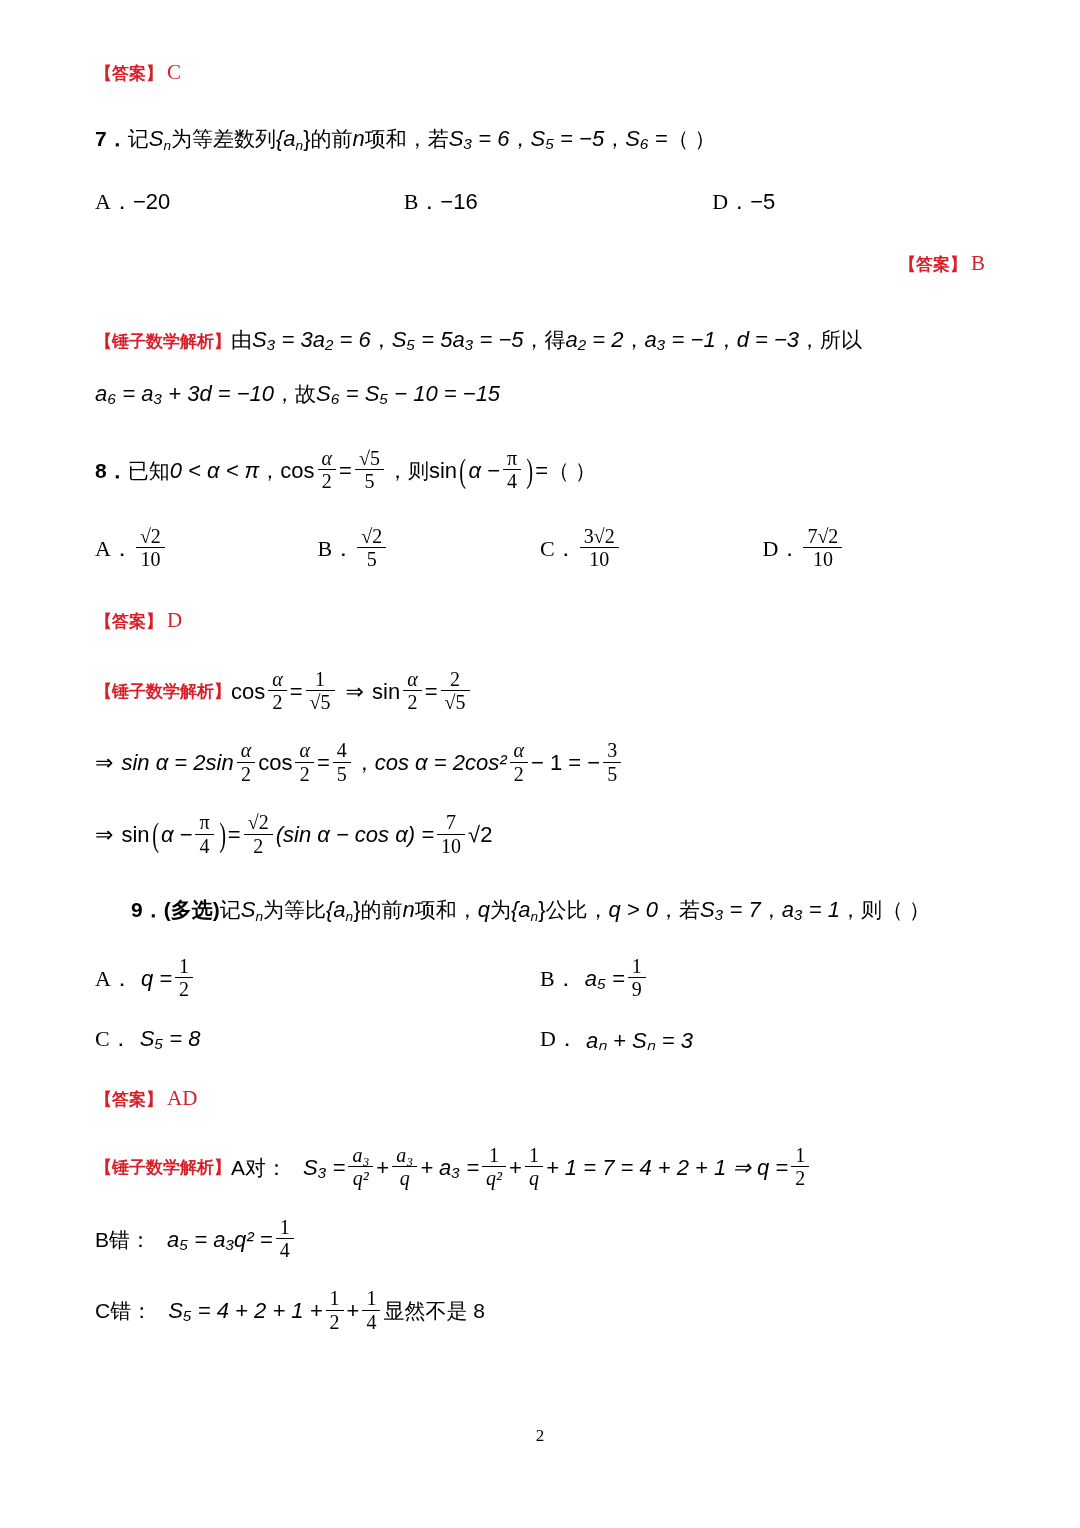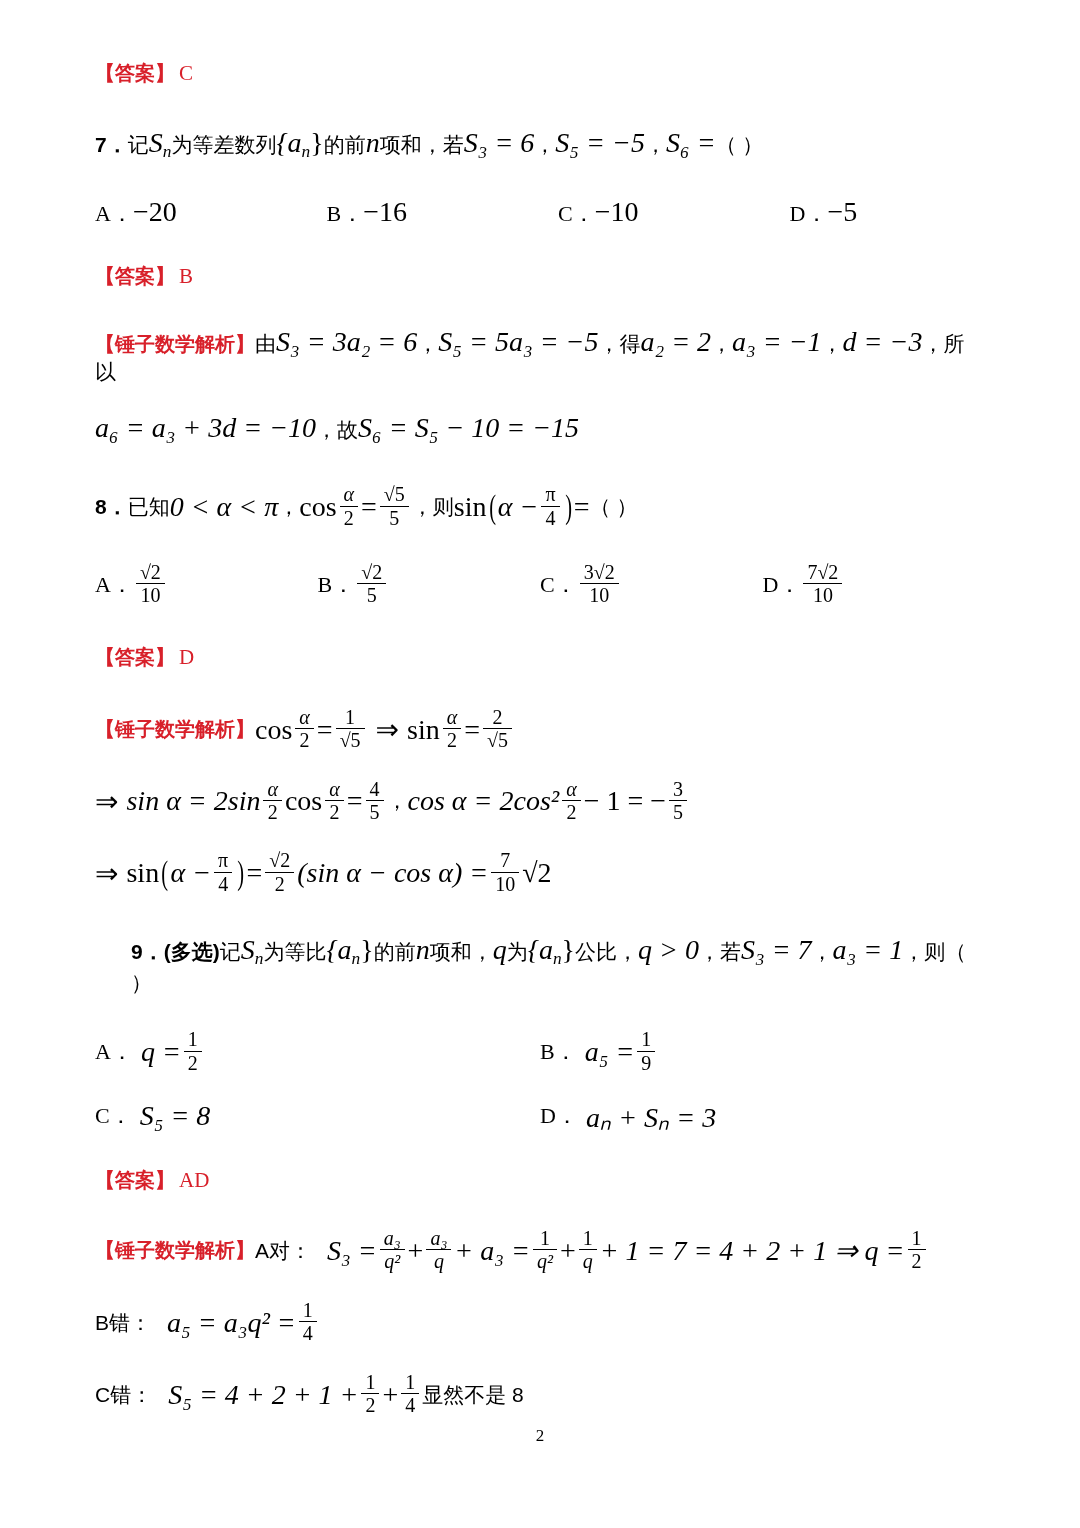--- a/index.html
+++ b/index.html
@@ -22,42 +22,42 @@
     box-sizing: border-box;
     padding: 60px 95px 0 95px;
   }
   .blk {
     margin-bottom: 26px;
   }
   .red {
     color: #d8202a;
     font-family: "Liberation Sans", sans-serif;
     font-weight: bold;
-    font-size: 20px;
+    font-size: 17px;
   }
   .ansval {
     color: #d8202a;
     font-family: "Liberation Serif", serif;
     font-weight: normal;
     font-size: 21px;
     padding-left: 4px;
   }
   .qnum {
     font-family: "Liberation Sans", sans-serif;
     font-weight: bold;
     font-size: 21px;
   }
   .body-text {
     font-family: "Liberation Sans", sans-serif;
     font-size: 21px;
   }
   .math {
-    font-family: Liberation Serif, serif;
+    font-family: Liberation Sans, sans-serif;
     font-style: italic;
-    font-size: 28px;
+    font-size: 22px;
   }
   .up {
     font-style: normal;
   }
   sub {
     font-size: 0.62em;
     vertical-align: -0.30em;
     font-style: italic;
   }
   
@@ -139,25 +139,24 @@
     <span class="red">【答案】</span><span class="ansval">C</span>
   </div>
 
   <div class="blk" style="margin-bottom:34px;">
     <span class="qnum">7．</span><span class="body-text">记</span><span class="math"><span>S</span><sub>n</sub></span><span class="body-text">为等差数列</span><span class="math"><span>{a</span><sub>n</sub><span class="up">}</span></span><span class="body-text">的前</span><span class="math"><span>n</span></span><span class="body-text">项和，若</span><span class="math">S₃ = 6</span><span class="body-text">，</span><span class="math">S₅ = −5</span><span class="body-text">，</span><span class="math">S₆ =</span><span class="body-text">（       ）</span>
   </div>
 
   <div class="opts blk" style="margin-bottom:34px;gap:36px;">
     <div><span class="optlabel">A．</span><span class="math up">−20</span></div>
     <div><span class="optlabel">B．</span><span class="math up">−16</span></div>
-    <div><span class="optlabel">C．</span><span class="math up">−10</span></div>
     <div><span class="optlabel">D．</span><span class="math up">−5</span></div>
   </div>
 
-  <div class="blk" style="margin-bottom:36px;">
+  <div class="blk" style="margin-bottom:50px;text-align:right;">
     <span class="red">【答案】</span><span class="ansval">B</span>
   </div>
 
   <div class="blk" style="margin-bottom:26px;">
     <span class="red">【锤子数学解析】</span><span class="body-text">由</span><span class="math">S₃ = 3a₂ = 6</span><span class="body-text">，</span><span class="math">S₅ = 5a₃ = −5</span><span class="body-text">，得</span><span class="math">a₂ = 2</span><span class="body-text">，</span><span class="math">a₃ = −1</span><span class="body-text">，</span><span class="math">d = −3</span><span class="body-text">，所以</span>
   </div>
 
   <div class="blk" style="margin-bottom:40px;">
     <span class="math">a₆ = a₃ + 3d = −10</span><span class="body-text">，故</span><span class="math">S₆ = S₅ − 10 = −15</span>
   </div>

